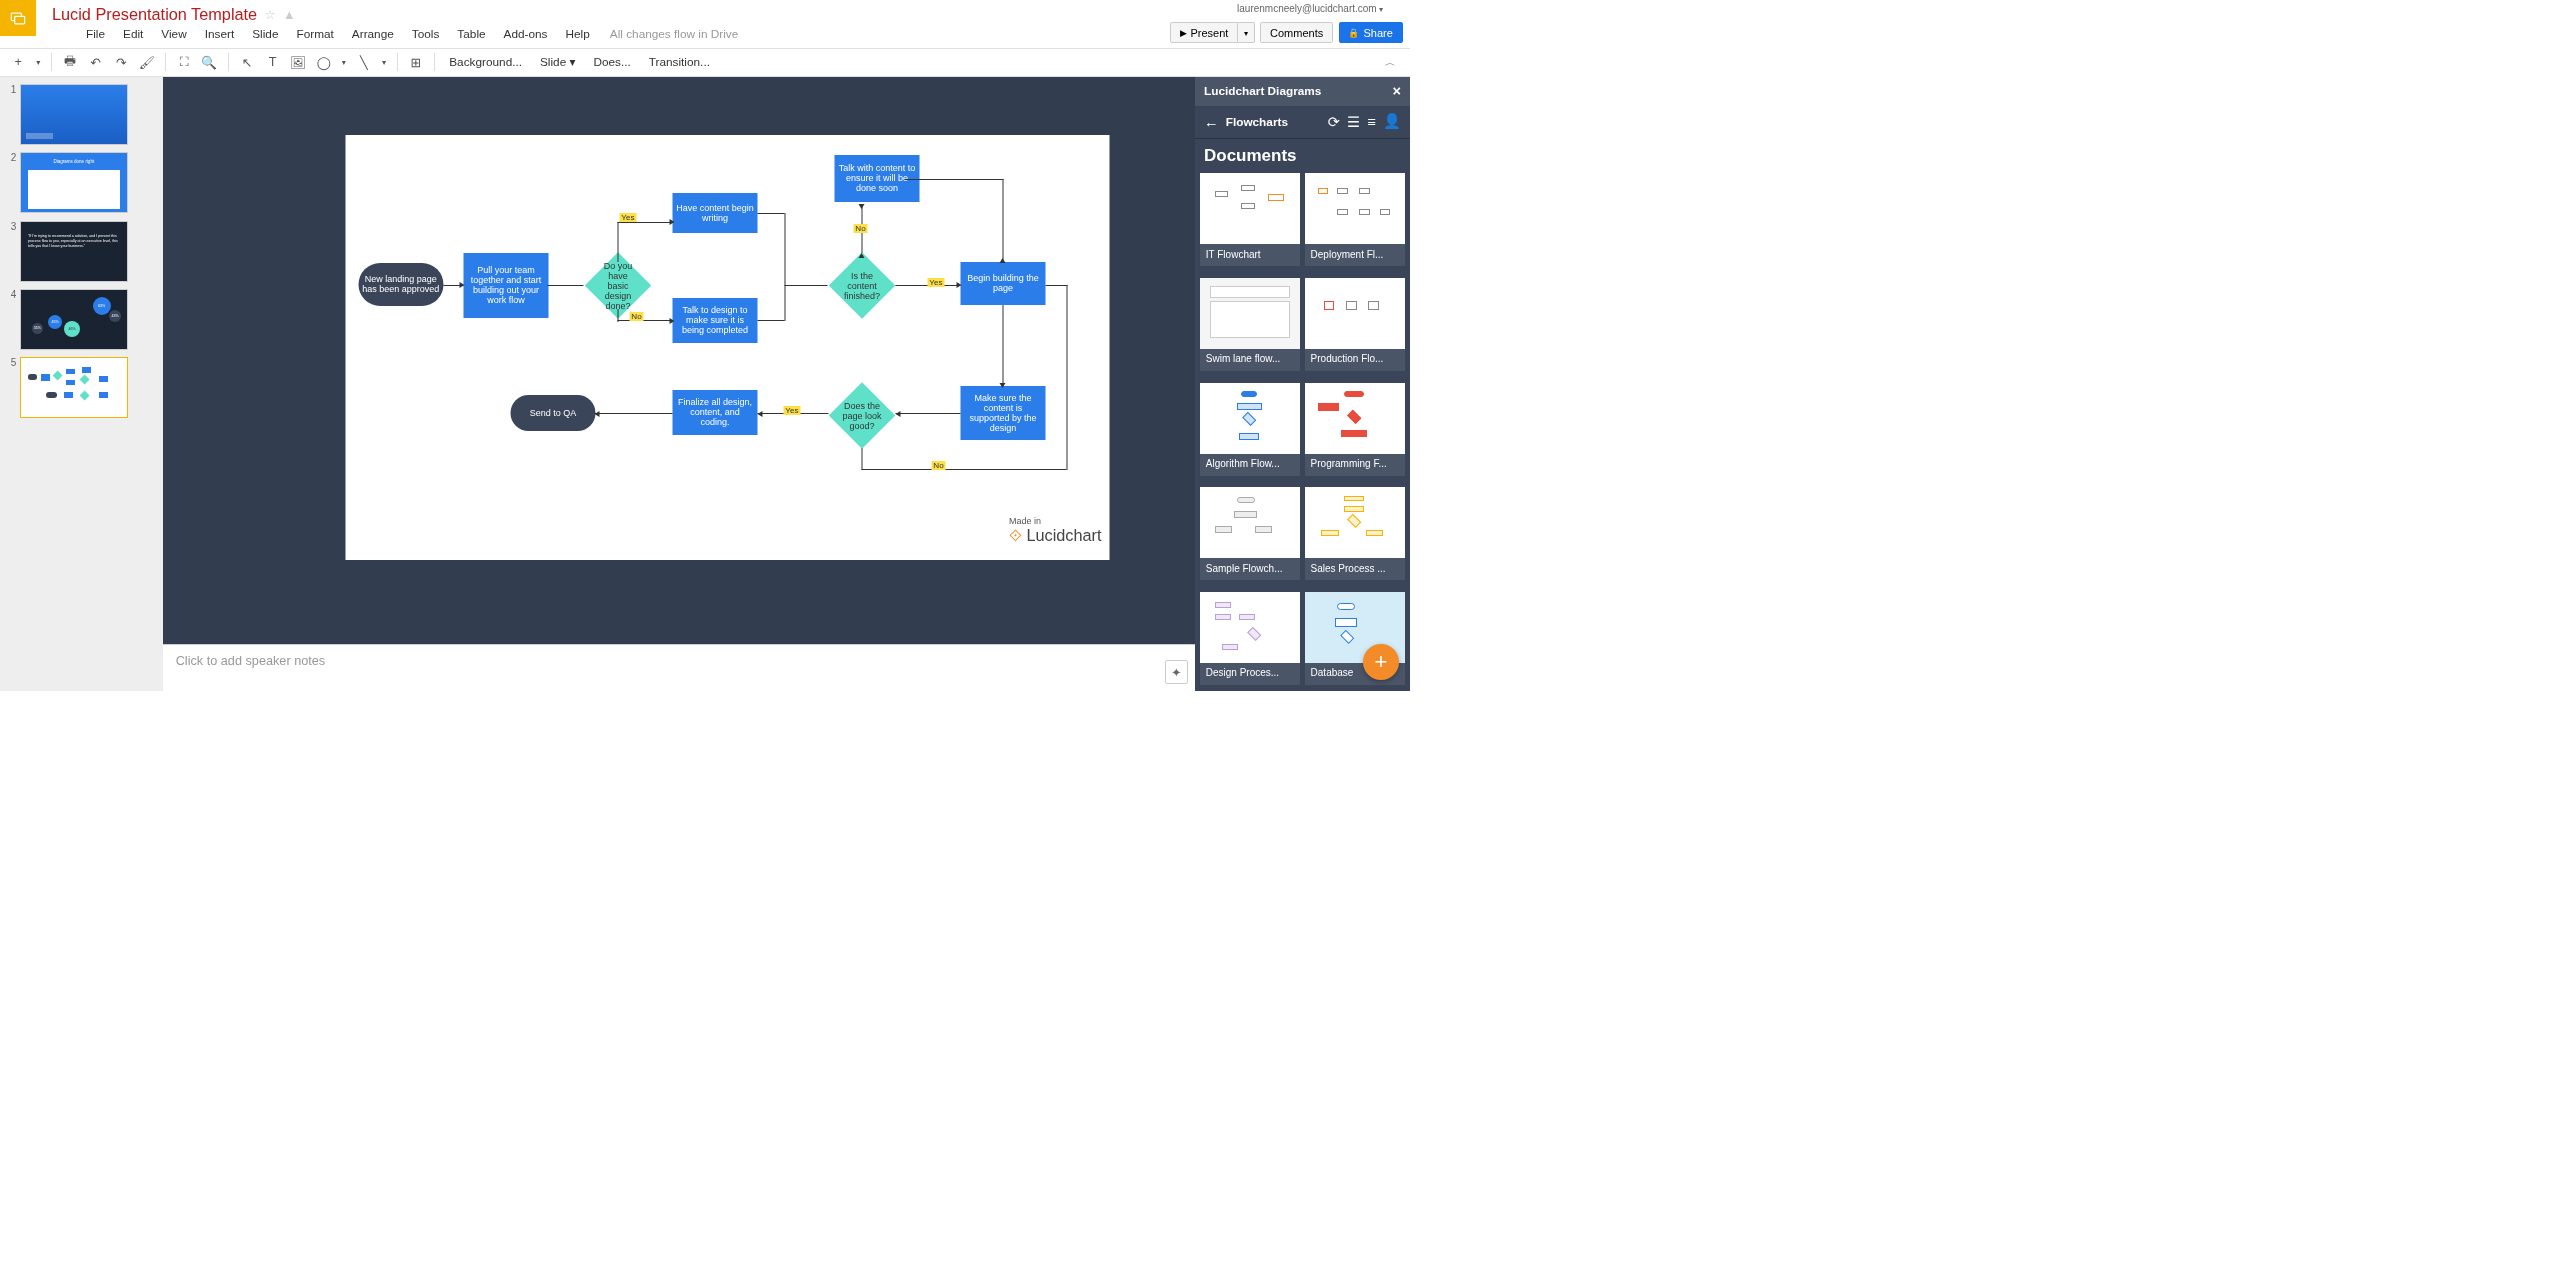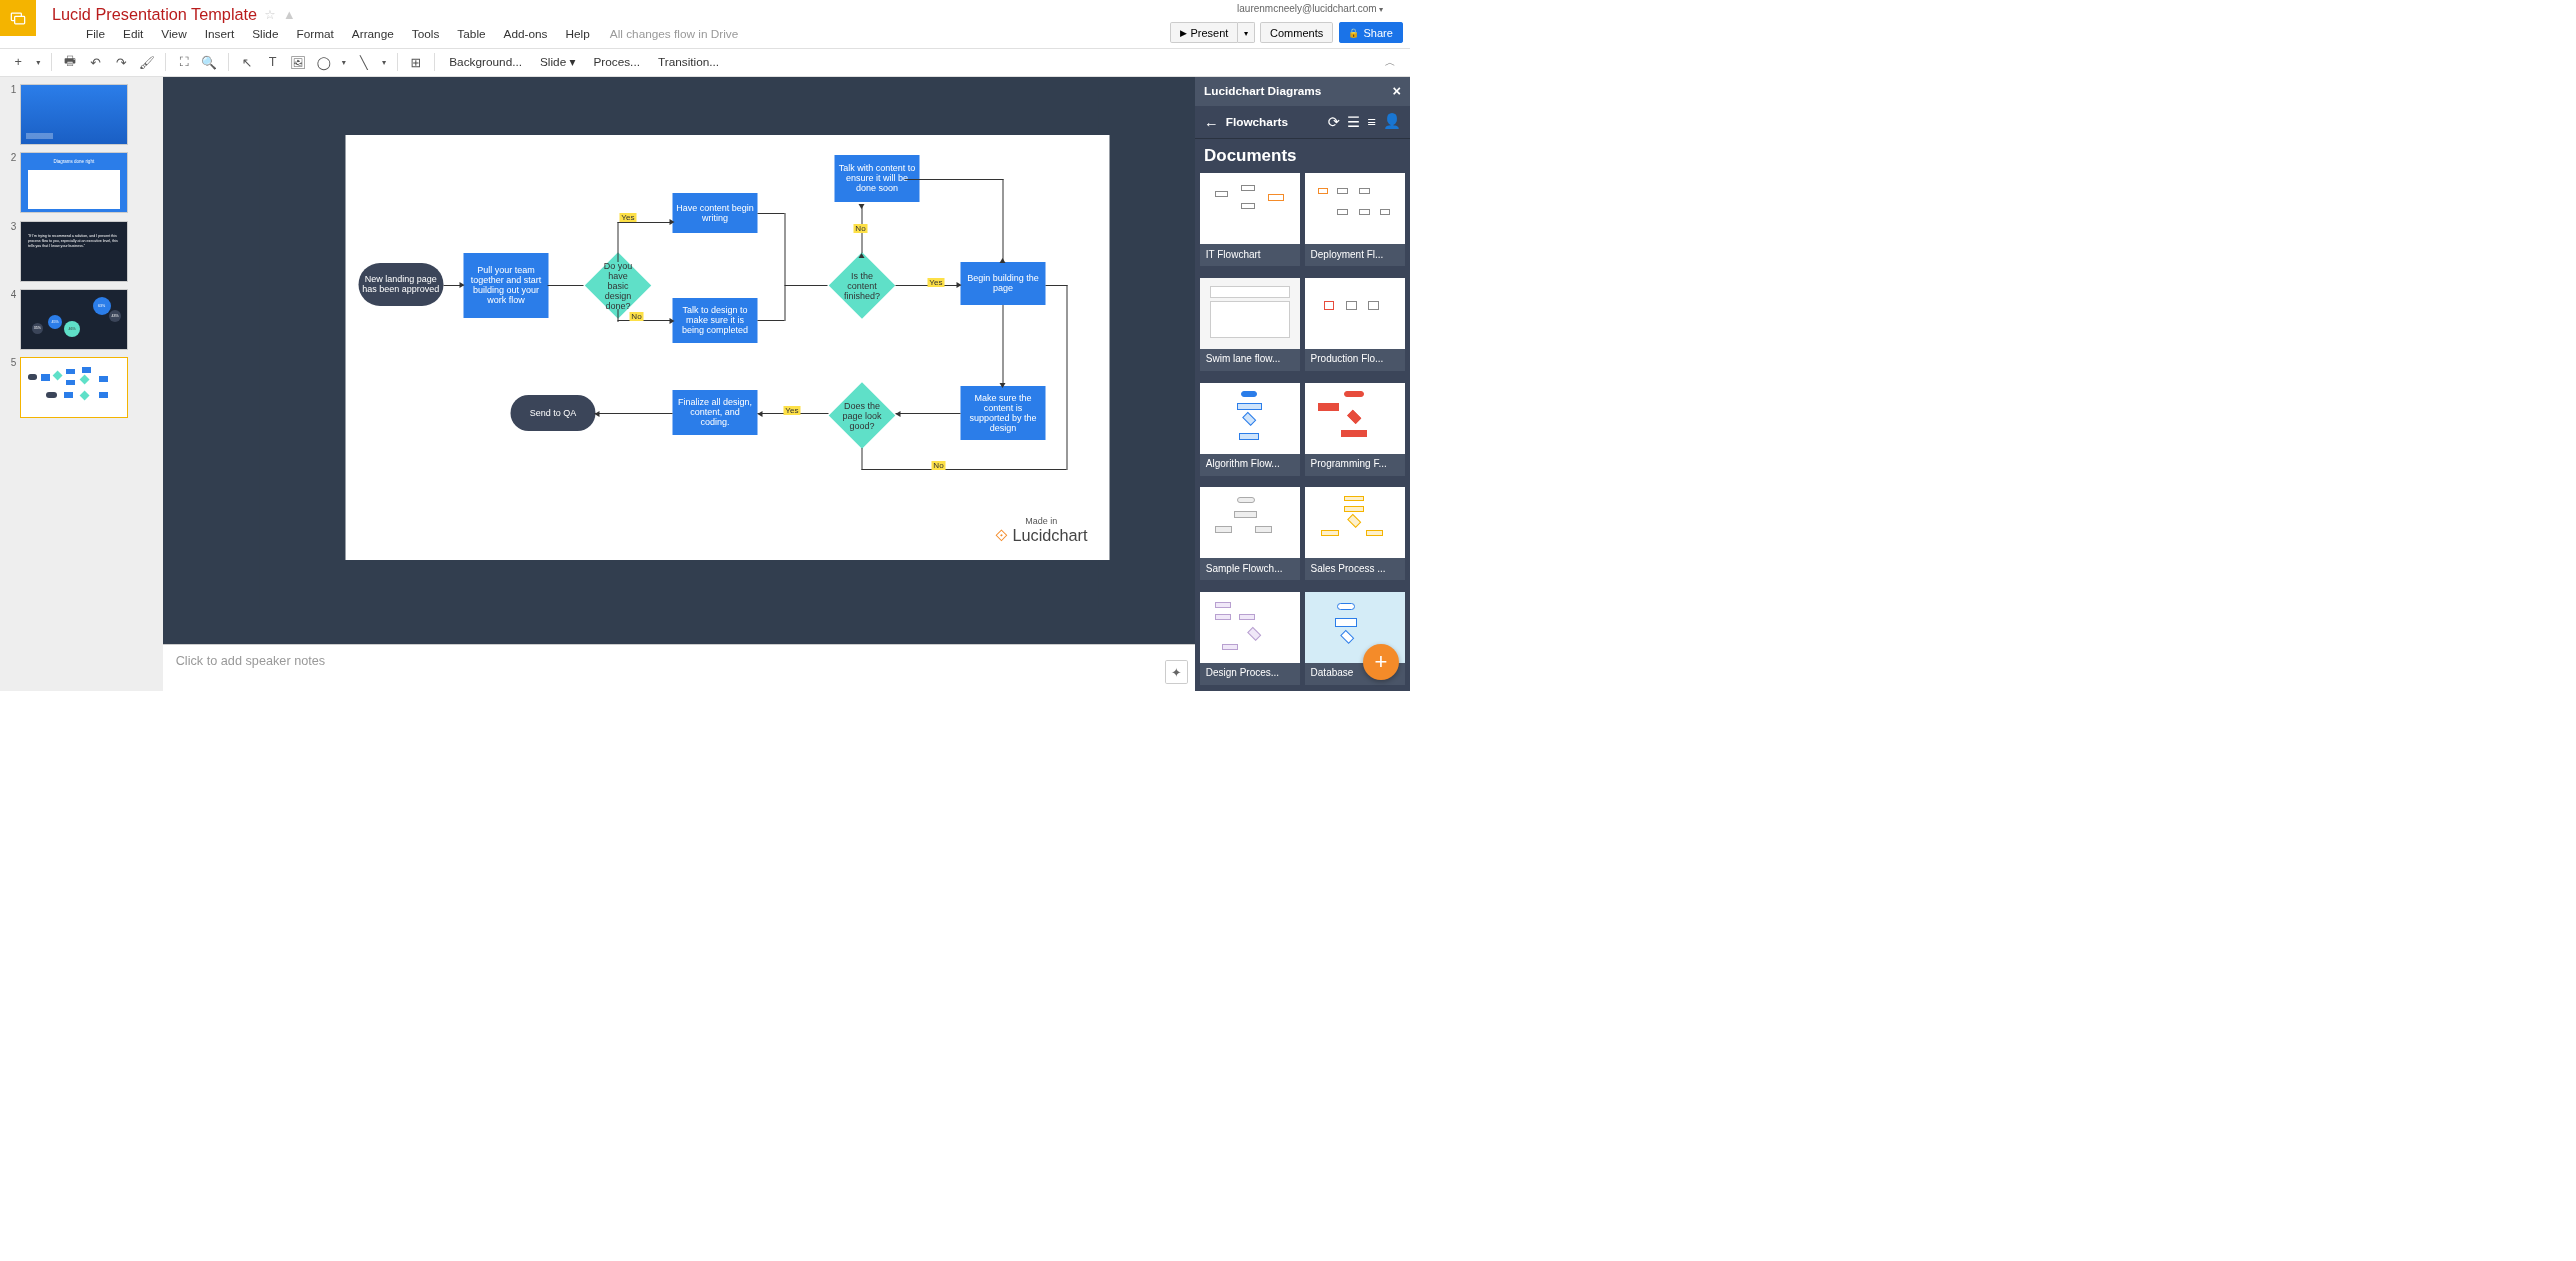--- a/index.html
+++ b/index.html
@@ -62,21 +62,21 @@
 .node-terminal { background: #3b4559; border-radius: 27px; }
 .node-process { background: #2b7de9; }
 .node-decision { background: #5fe0c8; color: #333; transform: rotate(45deg); }
 .node-decision span { transform: rotate(-45deg); display: block; }
 .edge-label { position: absolute; font-size: 8.1px; color: #333; background: #fde047; padding: 0 1.8px; }
 .edge { position: absolute; background: #333; }
 .edge.h { height: 0.9px; }
 .edge.v { width: 0.9px; }
 .arrowhead { position: absolute; width: 0; height: 0; }
 
-.footer-brand { position: absolute; right: 22px; bottom: 14.5px; text-align: center; }
+.footer-brand { position: absolute; right: 8px; bottom: 14.5px; text-align: left; }
 .footer-brand .made-in { font-size: 9px; color: #555; }
 .footer-brand .brand { font-size: 16.3px; color: #444; font-weight: 500; }
 .footer-brand .brand-icon { color: #f48b29; }
 
 .speaker-notes { position: absolute; bottom: 0; left: 163px; right: 215px; height: 47px; background: #fff; border-top: 0.9px solid #ccc; padding: 9px 12.7px; font-size: 12.7px; color: #999; }
 .explore-btn { position: absolute; right: 222px; bottom: 7.2px; width: 23.5px; height: 23.5px; border: 0.9px solid #ccc; border-radius: 1.8px; display: flex; align-items: center; justify-content: center; font-size: 12.7px; color: #666; background: #fff; }
 
 
 .side-panel { width: 215px; background: #3b4559; color: #fff; display: flex; flex-direction: column; }
 .panel-header { height: 29px; background: #4a5568; display: flex; align-items: center; padding: 0 9px; font-size: 11.8px; font-weight: bold; }
@@ -160,21 +160,21 @@
   <div class="tool-btn">🖼</div>
   <div class="tool-btn">◯</div>
   <div class="tool-btn" style="width:11px;font-size:8.1px;">▾</div>
   <div class="tool-btn">╲</div>
   <div class="tool-btn" style="width:11px;font-size:8.1px;">▾</div>
   <div class="tool-sep"></div>
   <div class="tool-btn">⊞</div>
   <div class="tool-sep"></div>
   <span class="tool-text">Background...</span>
   <span class="tool-text"><span>Slide</span> ▾</span>
-  <span class="tool-text">Proces...</span>
+  <span class="tool-text">Does...</span>
   <span class="tool-text">Transition...</span>
   <span class="chevron-up">︿</span>
 </div>
 
 <div class="main">
 
   <div class="filmstrip">
     <div class="slide-thumb">
       <div class="slide-num">1</div>
       <div class="thumb-img thumb-1"></div>

